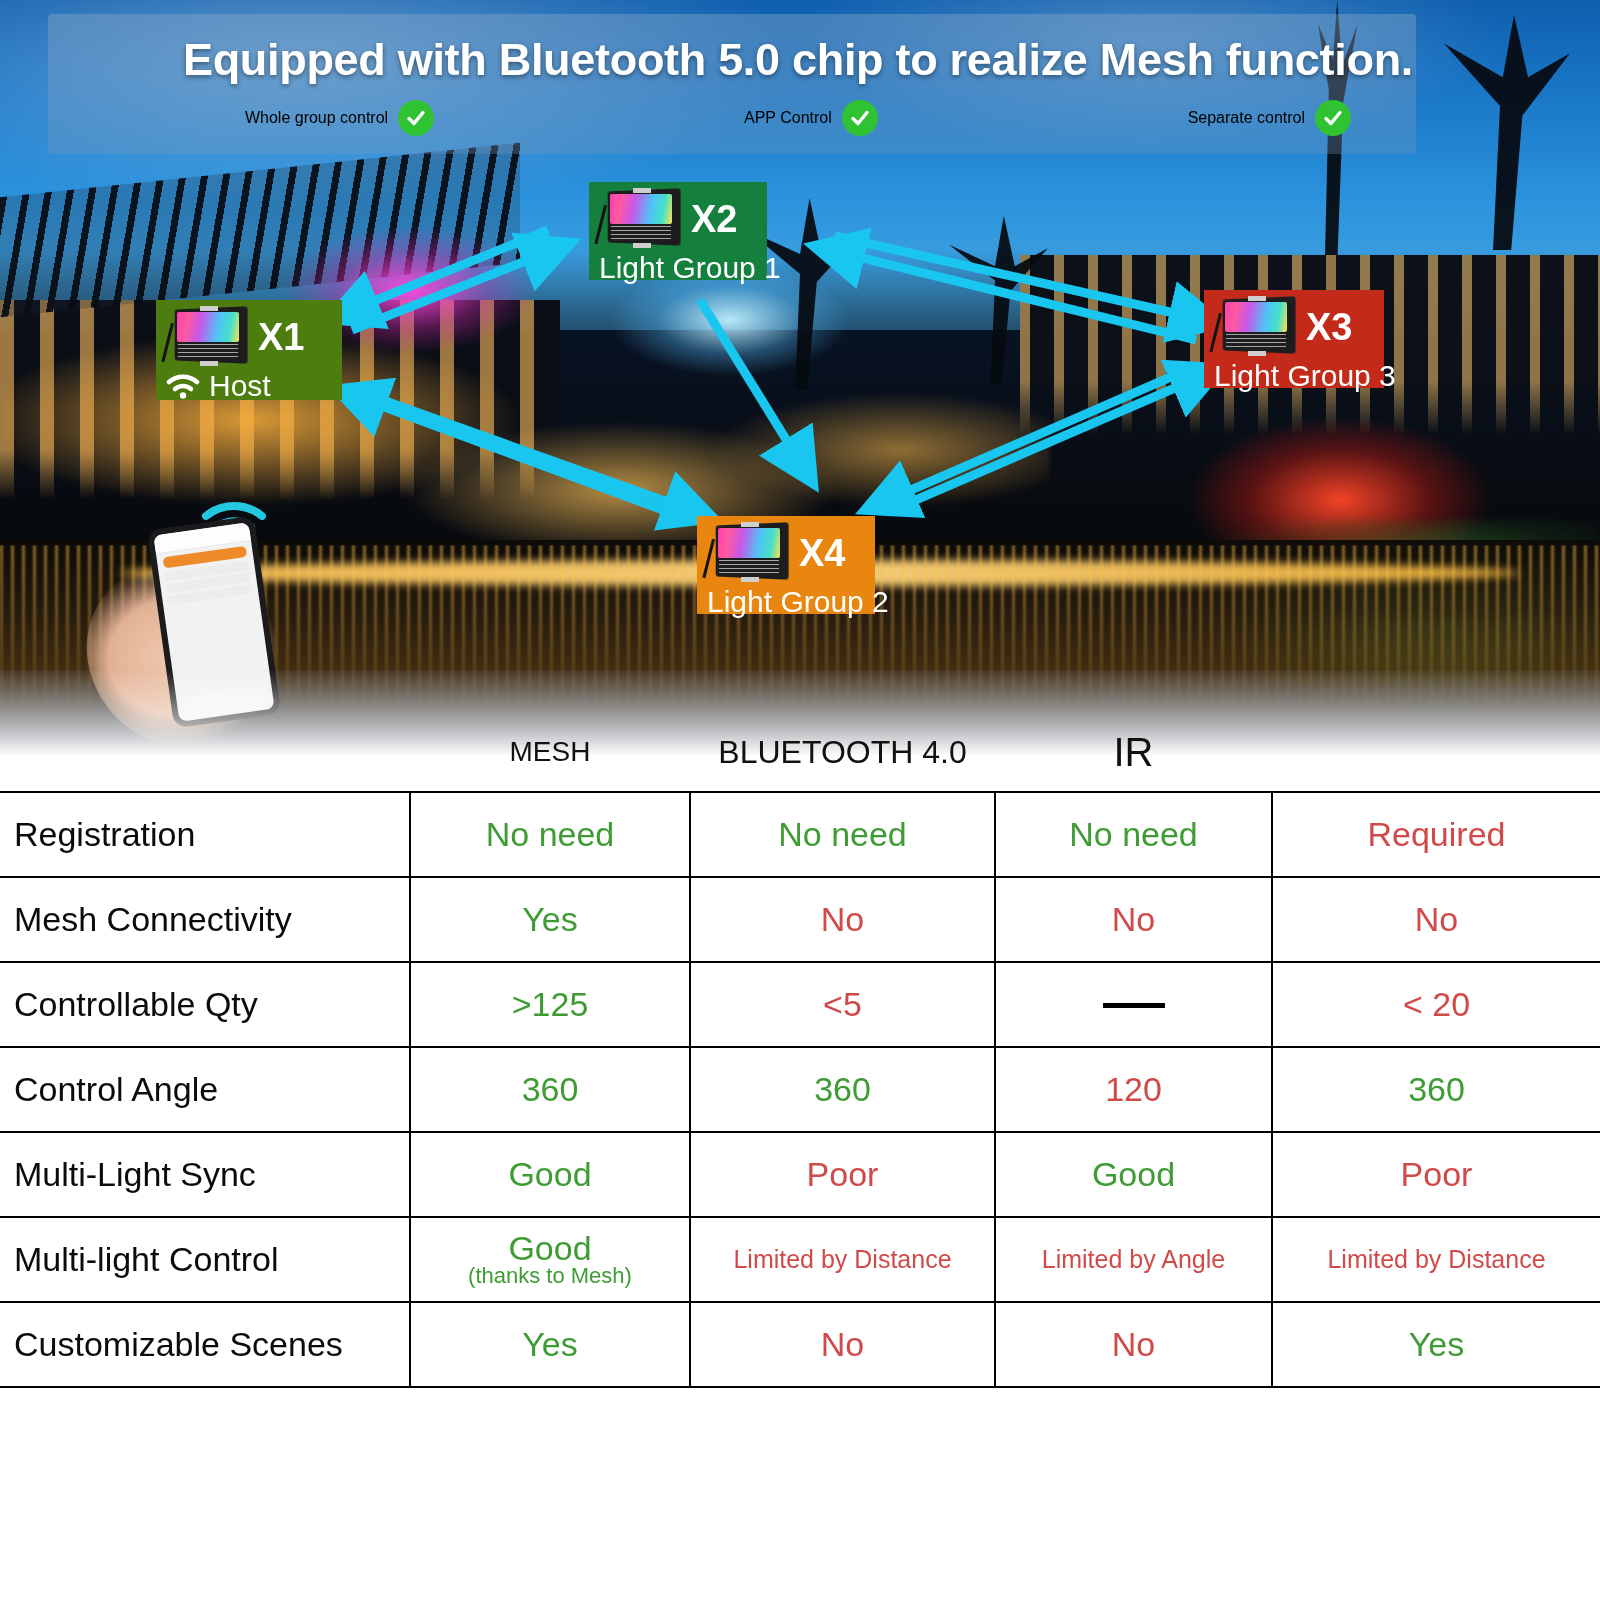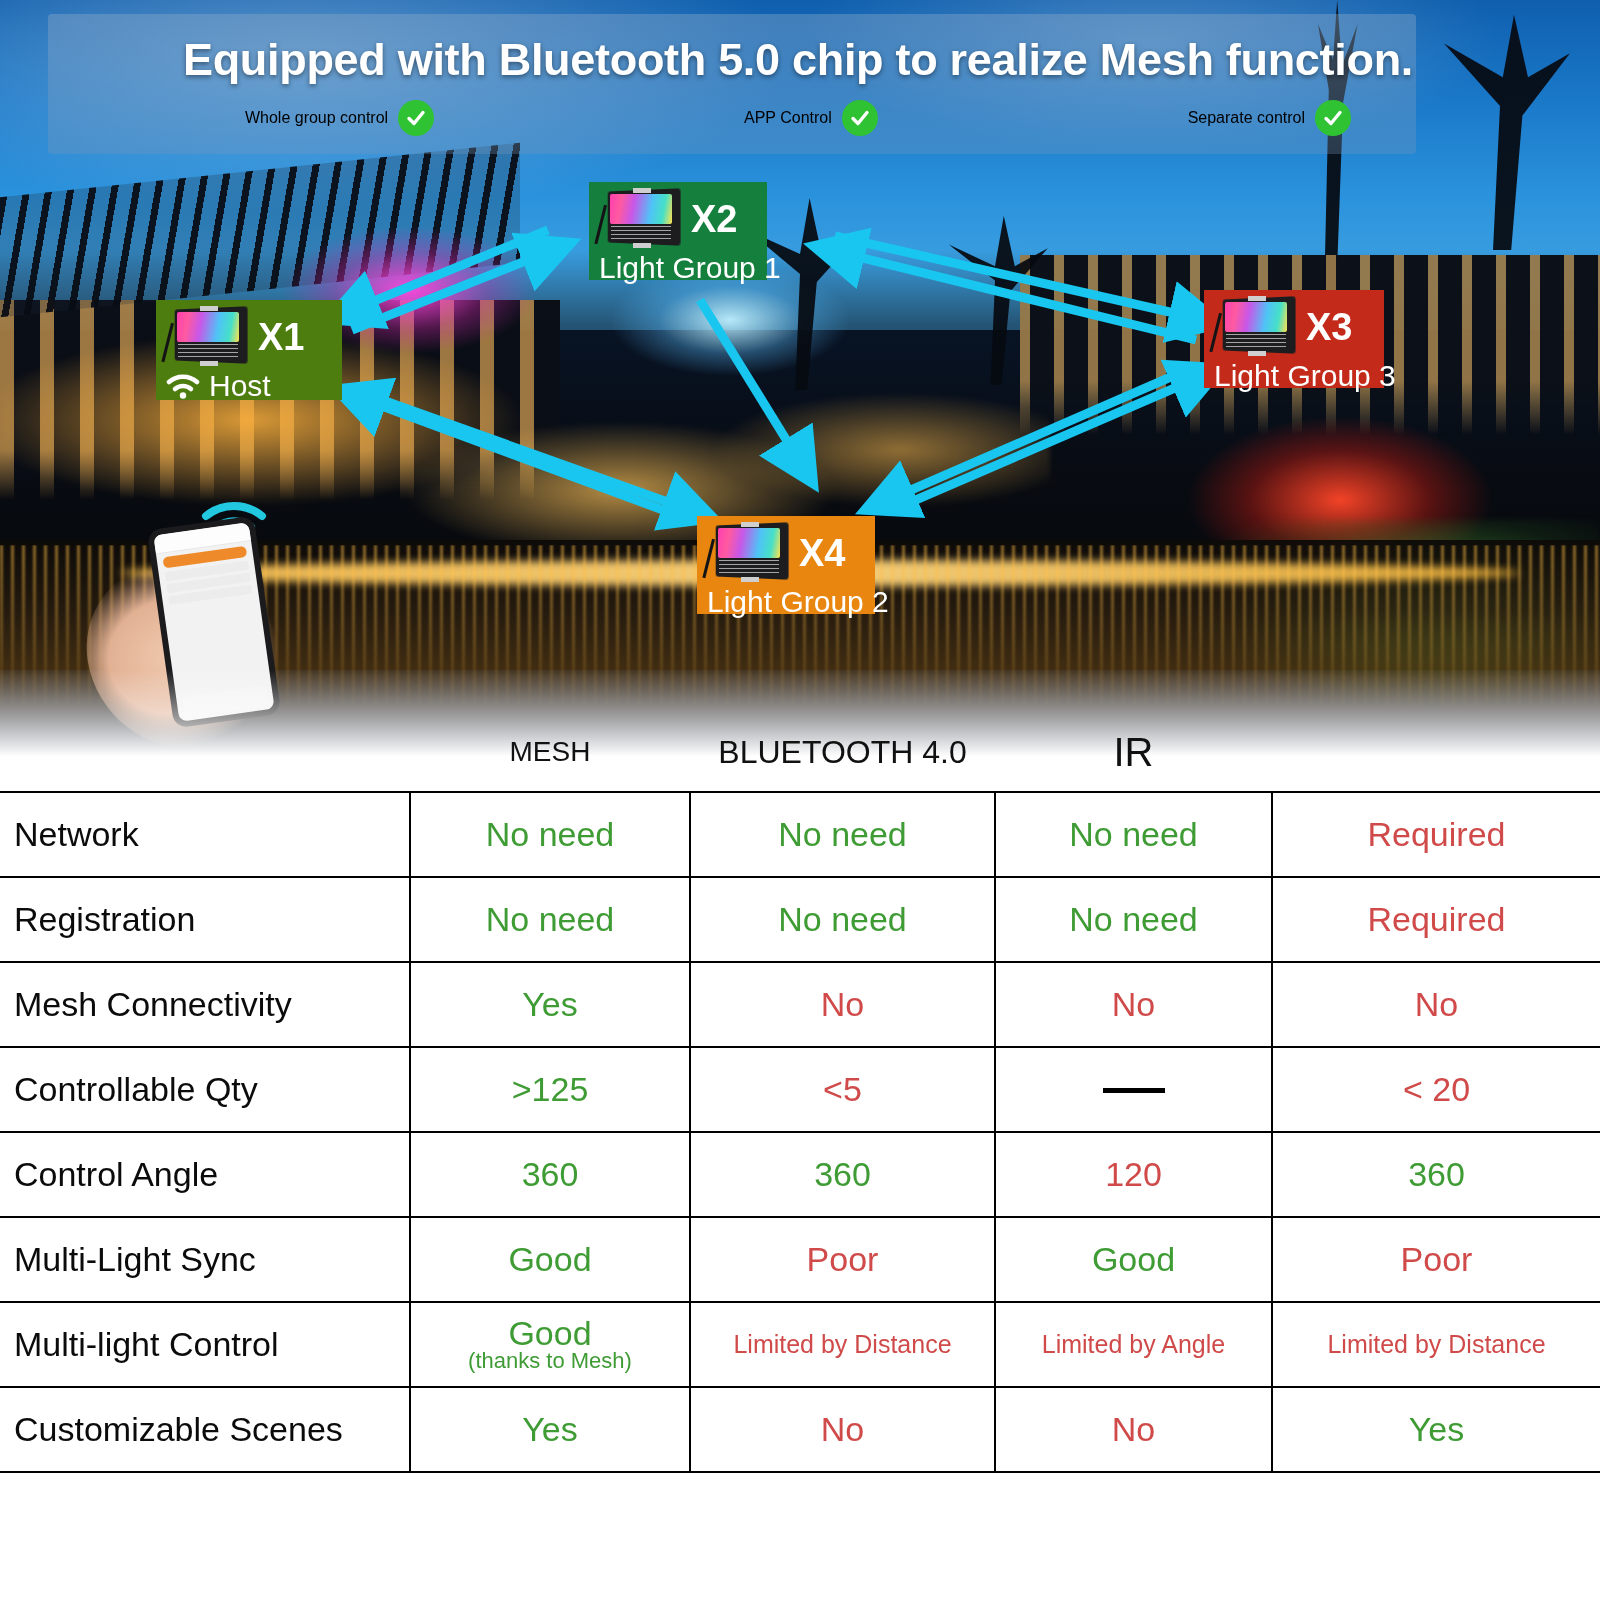--- a/index.html
+++ b/index.html
@@ -444,27 +444,20 @@
 <table class="cmp">
   <colgroup>
     <col class="c0">
       <col class="c1">
       <col class="c2">
       <col class="c3">
       <col class="c4">
   </colgroup>
   <tbody>
       <tr>
-        <td class="rowlabel">Network</td>
-        <td><span class="val green">No need</span></td>
-        <td><span class="val green">No need</span></td>
-        <td><span class="val green">No need</span></td>
-        <td><span class="val red">Required</span></td>
-      </tr>
-      <tr>
         <td class="rowlabel">Registration</td>
         <td><span class="val green">No need</span></td>
         <td><span class="val green">No need</span></td>
         <td><span class="val green">No need</span></td>
         <td><span class="val red">Required</span></td>
       </tr>
       <tr>
         <td class="rowlabel">Mesh Connectivity</td>
         <td><span class="val green">Yes</span></td>
         <td><span class="val red">No</span></td>

